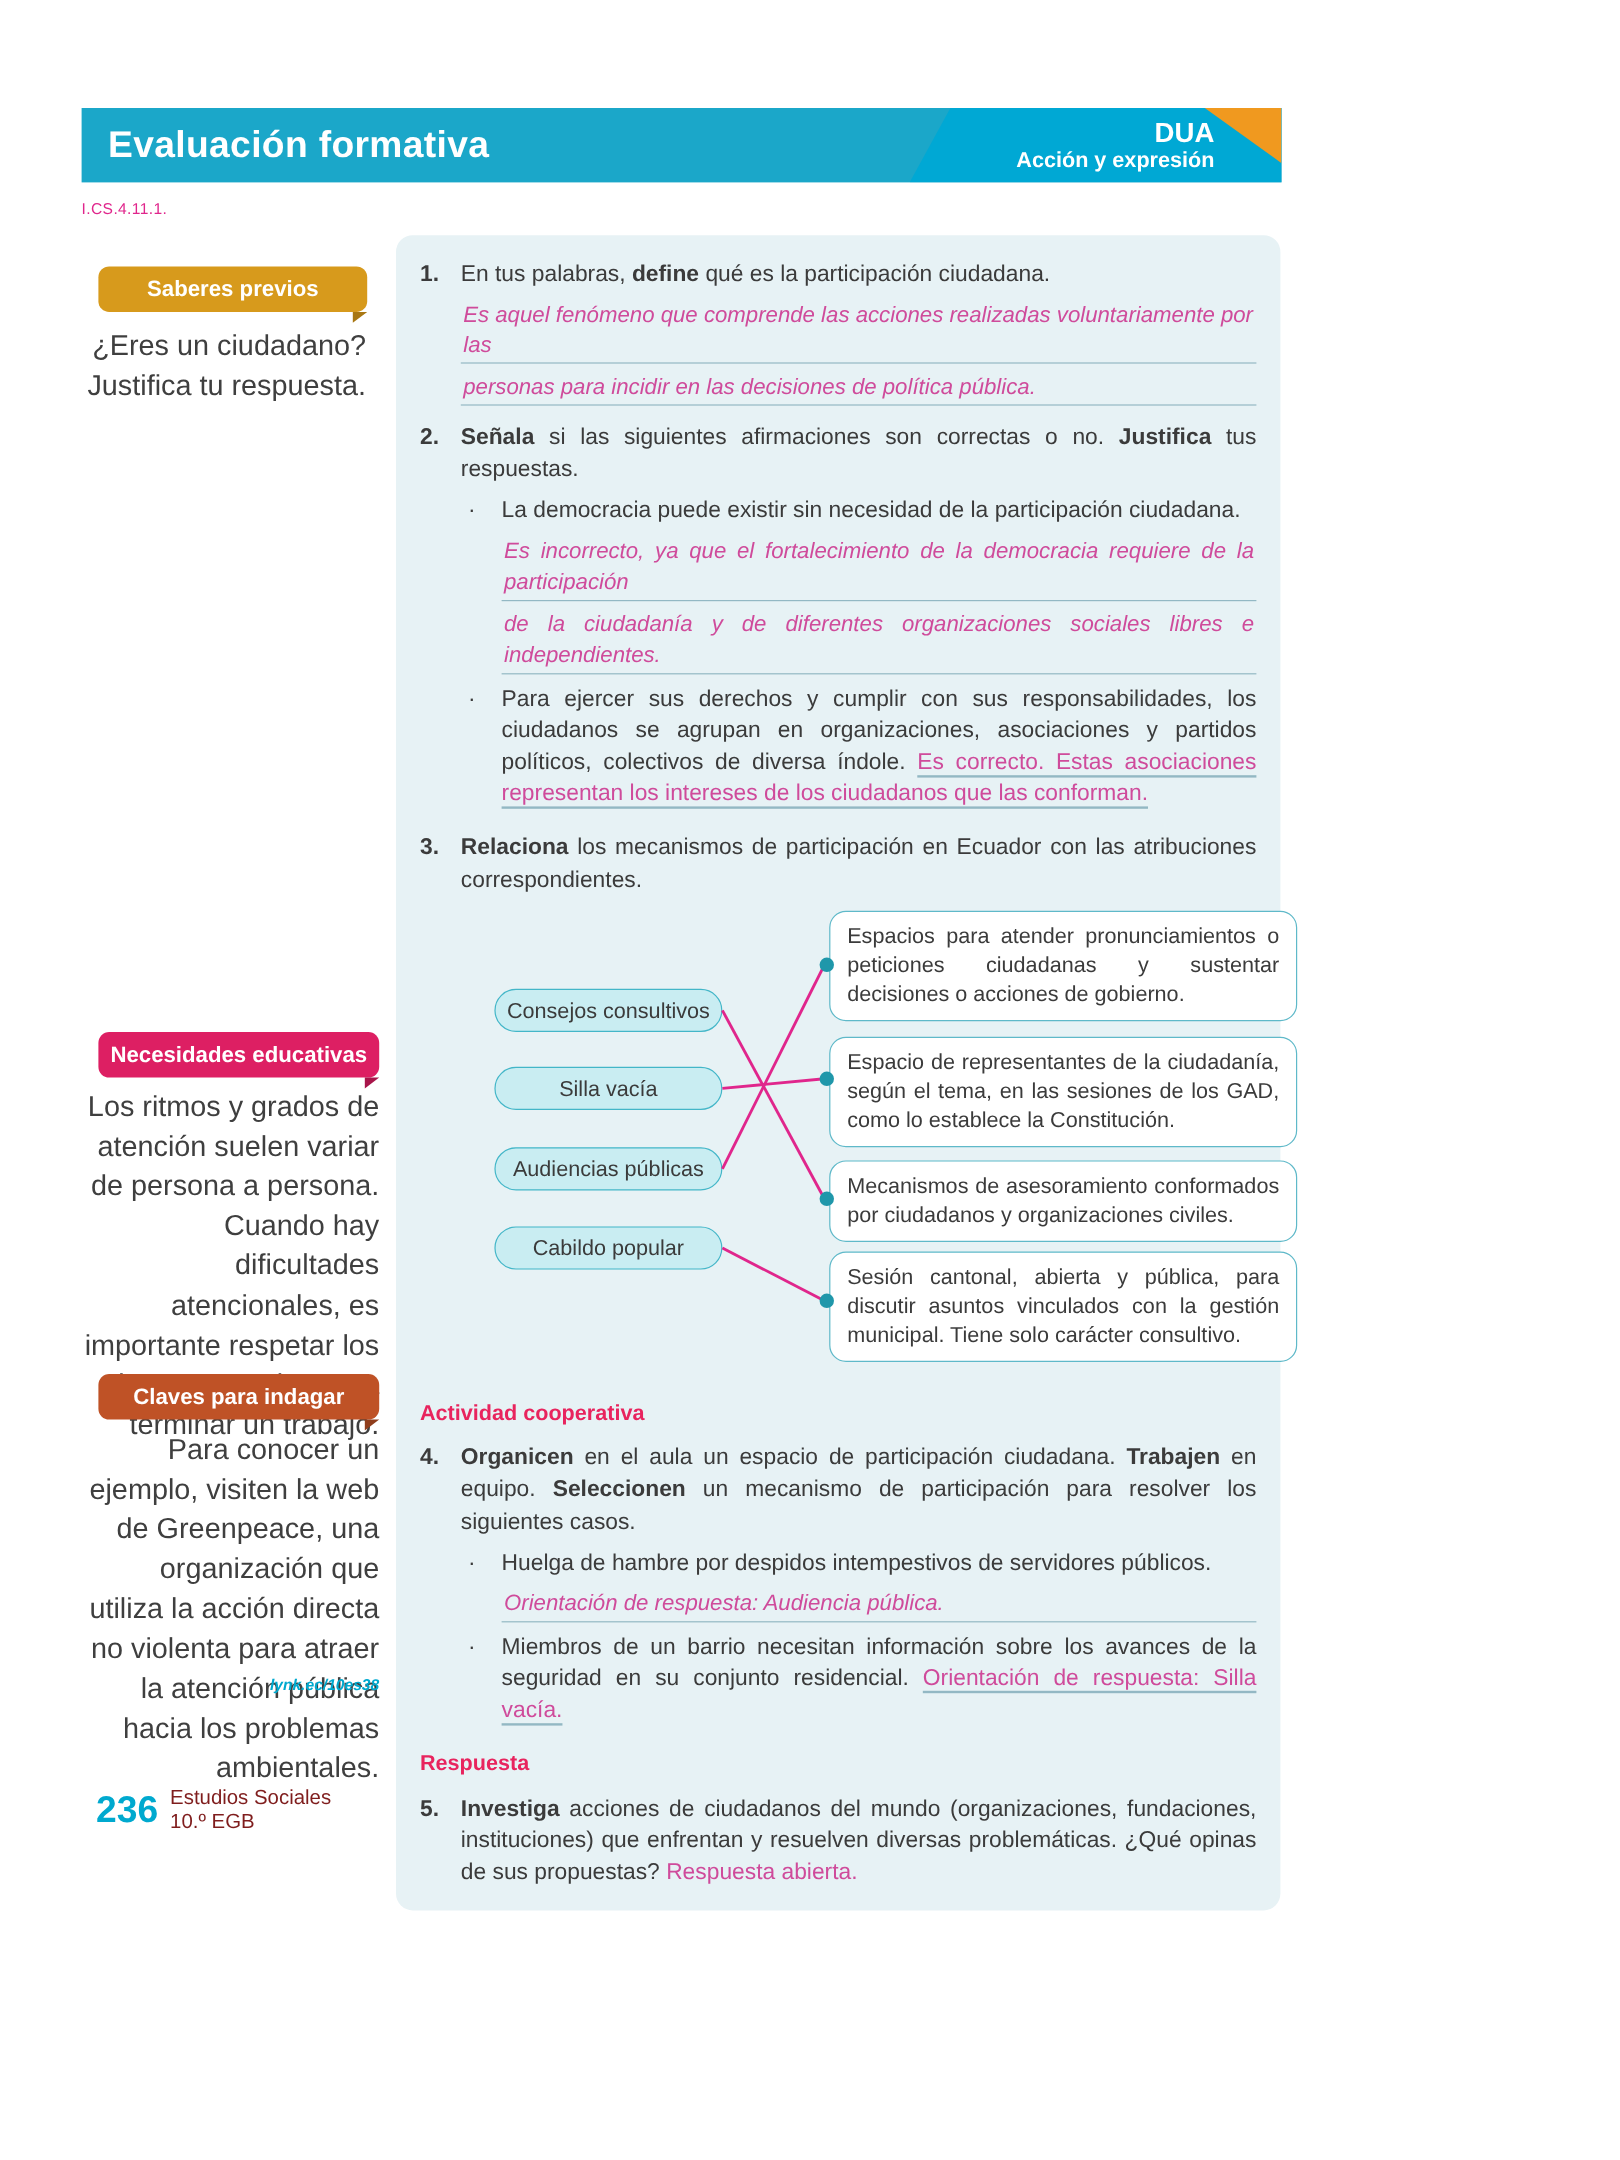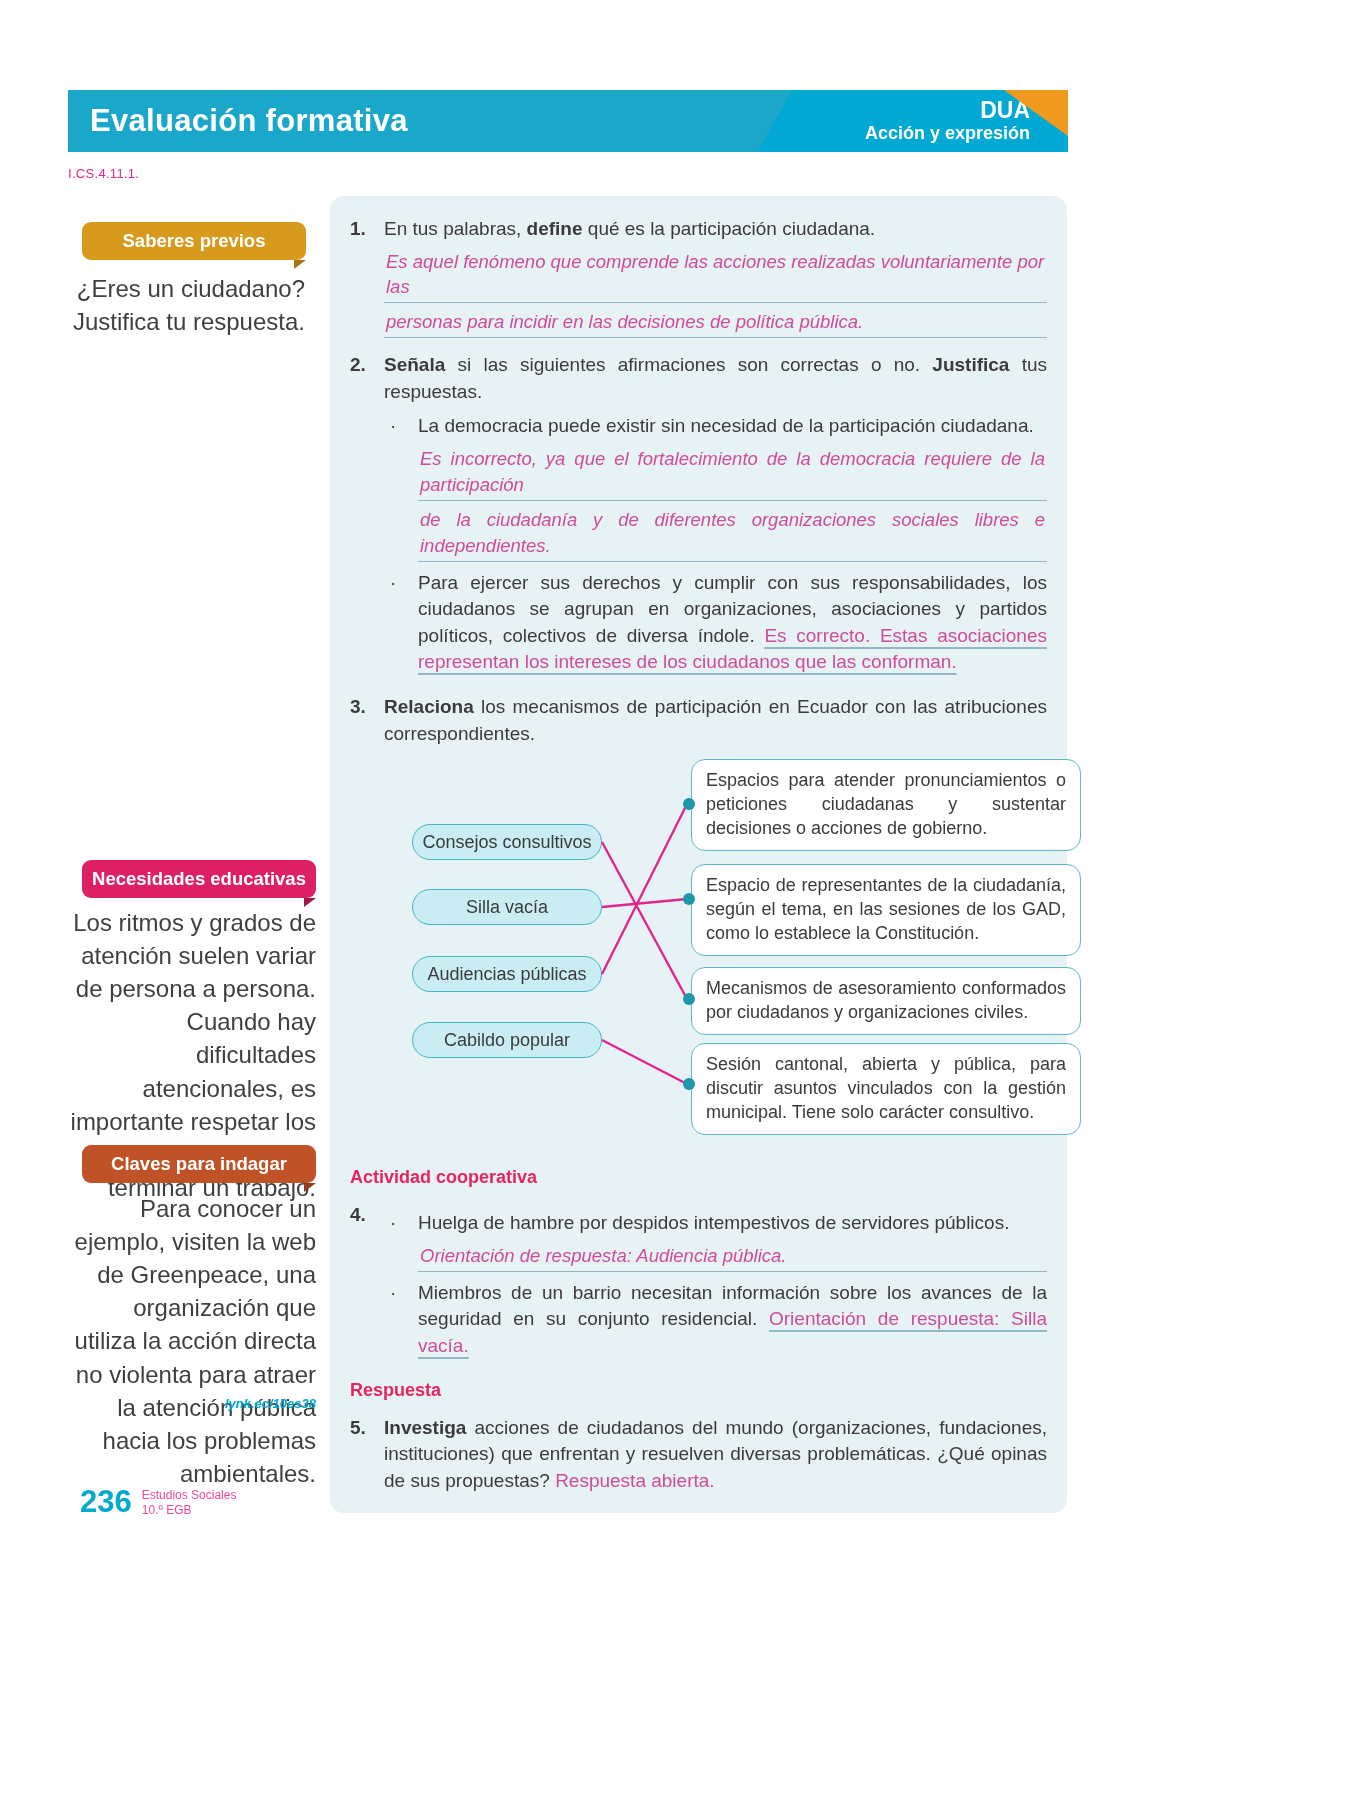--- a/index.html
+++ b/index.html
@@ -3,21 +3,21 @@
 <meta charset="utf-8">
 <style>
   * { margin:0; padding:0; box-sizing:border-box; }
   body { background:#ffffff; font-family:"Liberation Sans","DejaVu Sans",sans-serif; }
   .page { position:relative; width:1350px; height:1800px; background:#fff; overflow:hidden; color:#3b3b3b; }
 
   
   .header { position:absolute; left:68px; top:90px; width:1000px; height:62px; background:#1ba7c9; }
   .header-title { position:absolute; left:22px; top:50%; transform:translateY(-50%); color:#fff; font-size:31px; font-weight:700; letter-spacing:.3px; }
   .dua { position:absolute; right:0; top:0; width:310px; height:62px; background:#00a8d4;
-         clip-path:polygon(34px 0,100% 0,100% 100%,0 100%); color:#fff; text-align:right; padding:7px 38px 0 0; }
+         clip-path:polygon(34px 0,100% 0,100% 100%,0 100%); color:#fff; text-align:right; padding:7px 56px 0 0; }
   .dua-main { font-size:23px; font-weight:700; line-height:1.15; }
   .dua-sub { font-size:18px; font-weight:700; }
   .corner { position:absolute; right:0; top:0; width:64px; height:46px; background:#f0991f;
             clip-path:polygon(0 0,100% 0,100% 100%); }
   .code { position:absolute; left:68px; top:166px; color:#e0268c; font-size:13px; letter-spacing:.3px; }
 
   
   .tag { position:absolute; height:38px; border-radius:9px; color:#fff; font-weight:700; font-size:18.5px;
          display:flex; align-items:center; justify-content:center; }
   .tag::after { content:''; position:absolute; right:0; bottom:-9px; width:0; height:0;
@@ -61,21 +61,21 @@
   .match { position:relative; height:388px; margin:12px 0 10px; }
   .pill { position:absolute; left:28px; width:190px; height:36px; background:#c9edf2; border:1.6px solid #43b6c8;
           border-radius:19px; display:flex; align-items:center; justify-content:center; font-size:18px; color:#3b3b3b; }
   .mbox { position:absolute; left:307px; width:390px; background:#fff; border:1.6px solid #5fb9c9;
           border-radius:14px; padding:9px 14px; font-size:18px; line-height:1.33; text-align:justify; }
   .match svg { position:absolute; left:0; top:0; pointer-events:none; }
 
   
   .footer { position:absolute; left:80px; top:1486px; display:flex; gap:10px; align-items:center; }
   .page-num { color:#00a9cf; font-weight:700; font-size:31px; line-height:1; }
-  .footer-lines { color:#ec4899; font-size:12px; line-height:1.2; padding-top:2px; }
+  .footer-lines { color:#7f1d1d; font-size:17px; line-height:1.2; padding-top:2px; }
 </style>
 </head>
 <body>
 
 <div class="page">
 
   <div class="header">
     <div class="header-title">Evaluación formativa</div>
     <div class="dua">
       <div class="dua-main">DUA</div>
@@ -161,20 +161,21 @@
           </svg>
         </div>
       </div>
     </div>
 
     <div class="section-head">Actividad cooperativa</div>
 
     <div class="q">
       <div class="qnum">4.</div>
       <div class="qbody">
+        <div class="qtext"><span class="bold">Organicen</span><span> en el aula un espacio de participación ciudadana. </span><span class="bold">Trabajen</span><span> en equipo. </span><span class="bold">Seleccionen</span><span> un mecanismo de participación para resolver los siguientes casos.</span></div>
         <div class="bullets">
           <div class="bullet">
             <div class="bmark">·</div>
             <div class="btext">
               <div>Huelga de hambre por despidos intempestivos de servidores públicos.</div>
               <div class="answer-line">Orientación de respuesta: Audiencia pública.</div>
             </div>
           </div>
           <div class="bullet">
             <div class="bmark">·</div>

